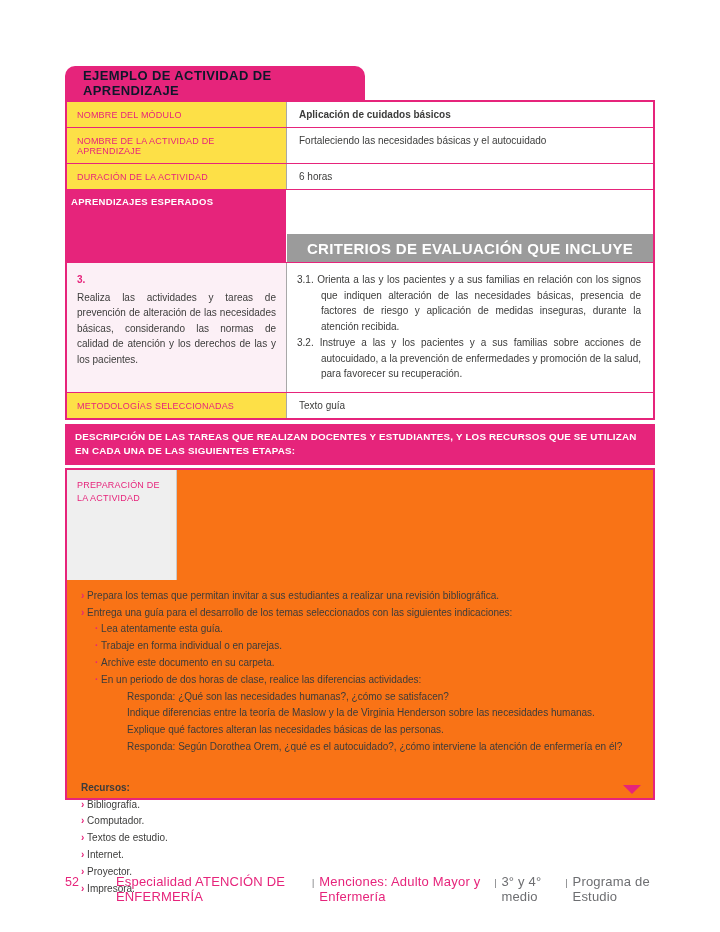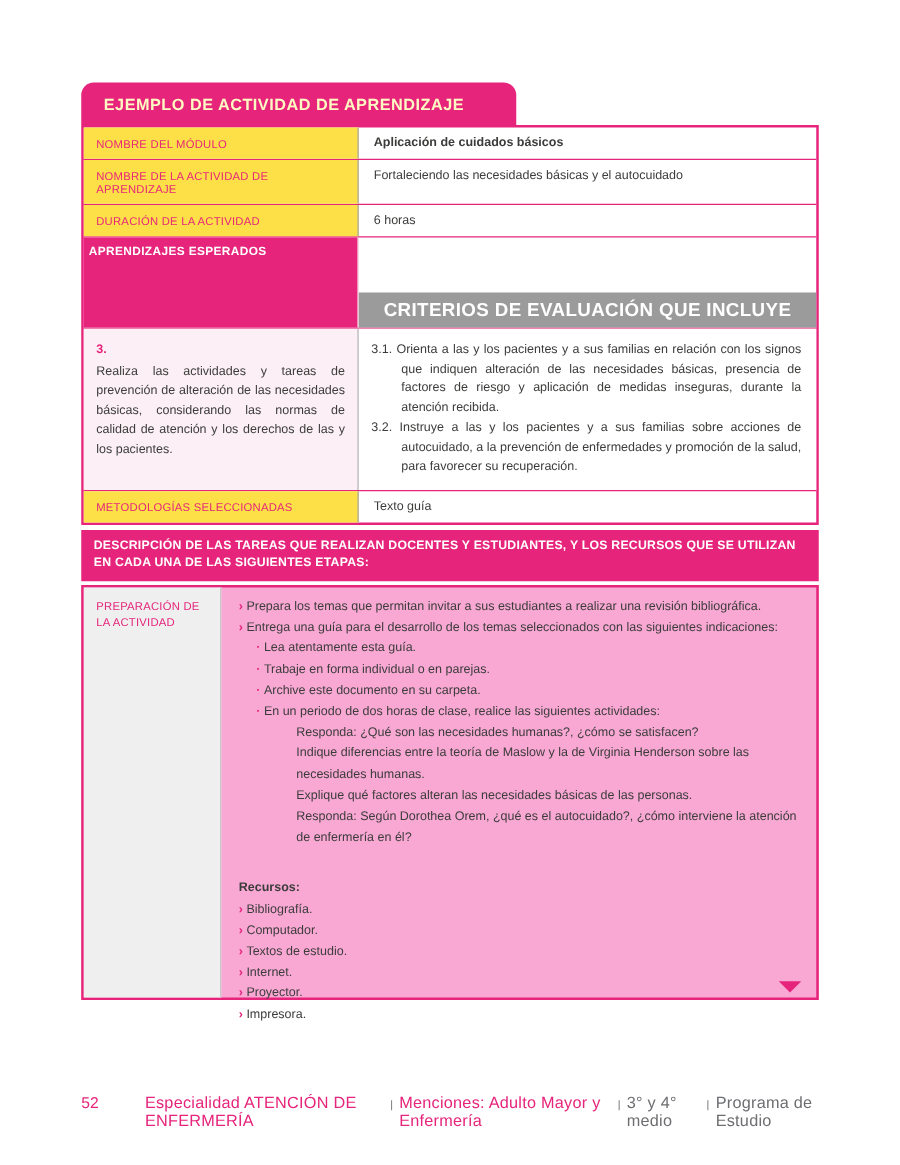--- a/index.html
+++ b/index.html
@@ -8,26 +8,26 @@
   .page {
     position: relative;
     width: 720px; height: 932px;
     background: #ffffff;
     overflow: hidden;
   }
   .doc {
     position: absolute; left: 65px; top: 66px; width: 590px;
   }
   .title-tab {
-    width: 348px; height: 34px;
+    width: 300px; height: 34px;
     background: #e6247b;
     border-radius: 10px 10px 0 0;
     display: flex; align-items: center;
     padding-left: 18px;
-    color: #fef9c3; font-weight: bold; font-size: 13px; letter-spacing: 0.4px;
+    color: #0f172a; font-weight: bold; font-size: 13px; letter-spacing: 0.4px;
   }
   .info-table {
     border: 2px solid #e6247b;
     background: #ffffff;
   }
   .irow { display: flex; border-bottom: 1px solid #e6247b; }
   .irow:last-child { border-bottom: none; }
   .lbl {
     width: 220px; flex: 0 0 220px;
     background: #fde047;
@@ -76,21 +76,22 @@
     background: #e6247b; color: #ffffff;
     font-size: 9.8px; font-weight: bold; letter-spacing: 0.2px;
     padding: 6px 12px 6px 10px; line-height: 1.5;
   }
   .prep {
     margin-top: 3px;
     border: 2px solid #e6247b;
     display: flex;
     height: 332px;
     position: relative;
-    background: #f9a8d4;
+    background: #f97316;
+    flex-direction: column;
   }
   .prep-lbl {
     width: 110px; flex: 0 0 110px;
     background: #efefef; color: #e6247b;
     font-size: 9px; line-height: 1.5; letter-spacing: 0.2px;
     padding: 9px 6px 0 10px;
     border-right: 1px solid #c9c9c9;
   }
   .prep-body {
     flex: 1; padding: 8px 14px 0 14px;
@@ -170,21 +171,21 @@
     <div class="banner">DESCRIPCIÓN DE LAS TAREAS QUE REALIZAN DOCENTES Y ESTUDIANTES, Y LOS RECURSOS QUE SE UTILIZAN EN CADA UNA DE LAS SIGUIENTES ETAPAS:</div>
 
     <div class="prep">
       <div class="prep-lbl">PREPARACIÓN DE LA ACTIVIDAD</div>
       <div class="prep-body">
         <div class="b1">Prepara los temas que permitan invitar a sus estudiantes a realizar una revisión bibliográfica.</div>
         <div class="b1">Entrega una guía para el desarrollo de los temas seleccionados con las siguientes indicaciones:</div>
         <div class="b2">Lea atentamente esta guía.</div>
         <div class="b2">Trabaje en forma individual o en parejas.</div>
         <div class="b2">Archive este documento en su carpeta.</div>
-        <div class="b2">En un periodo de dos horas de clase, realice las siguientes actividades:</div>
+        <div class="b2">En un periodo de dos horas de clase, realice las diferencias actividades:</div>
         <div class="act">Responda: ¿Qué son las necesidades humanas?, ¿cómo se satisfacen?</div>
         <div class="act">Indique diferencias entre la teoría de Maslow y la de Virginia Henderson sobre las necesidades humanas.</div>
         <div class="act">Explique qué factores alteran las necesidades básicas de las personas.</div>
         <div class="act">Responda: Según Dorothea Orem, ¿qué es el autocuidado?, ¿cómo interviene la atención de enfermería en él?</div>
         <div class="recursos-block">
           <div class="h-bold">Recursos:</div>
           <div class="b1">Bibliografía.</div>
           <div class="b1">Computador.</div>
           <div class="b1">Textos de estudio.</div>
           <div class="b1">Internet.</div>

